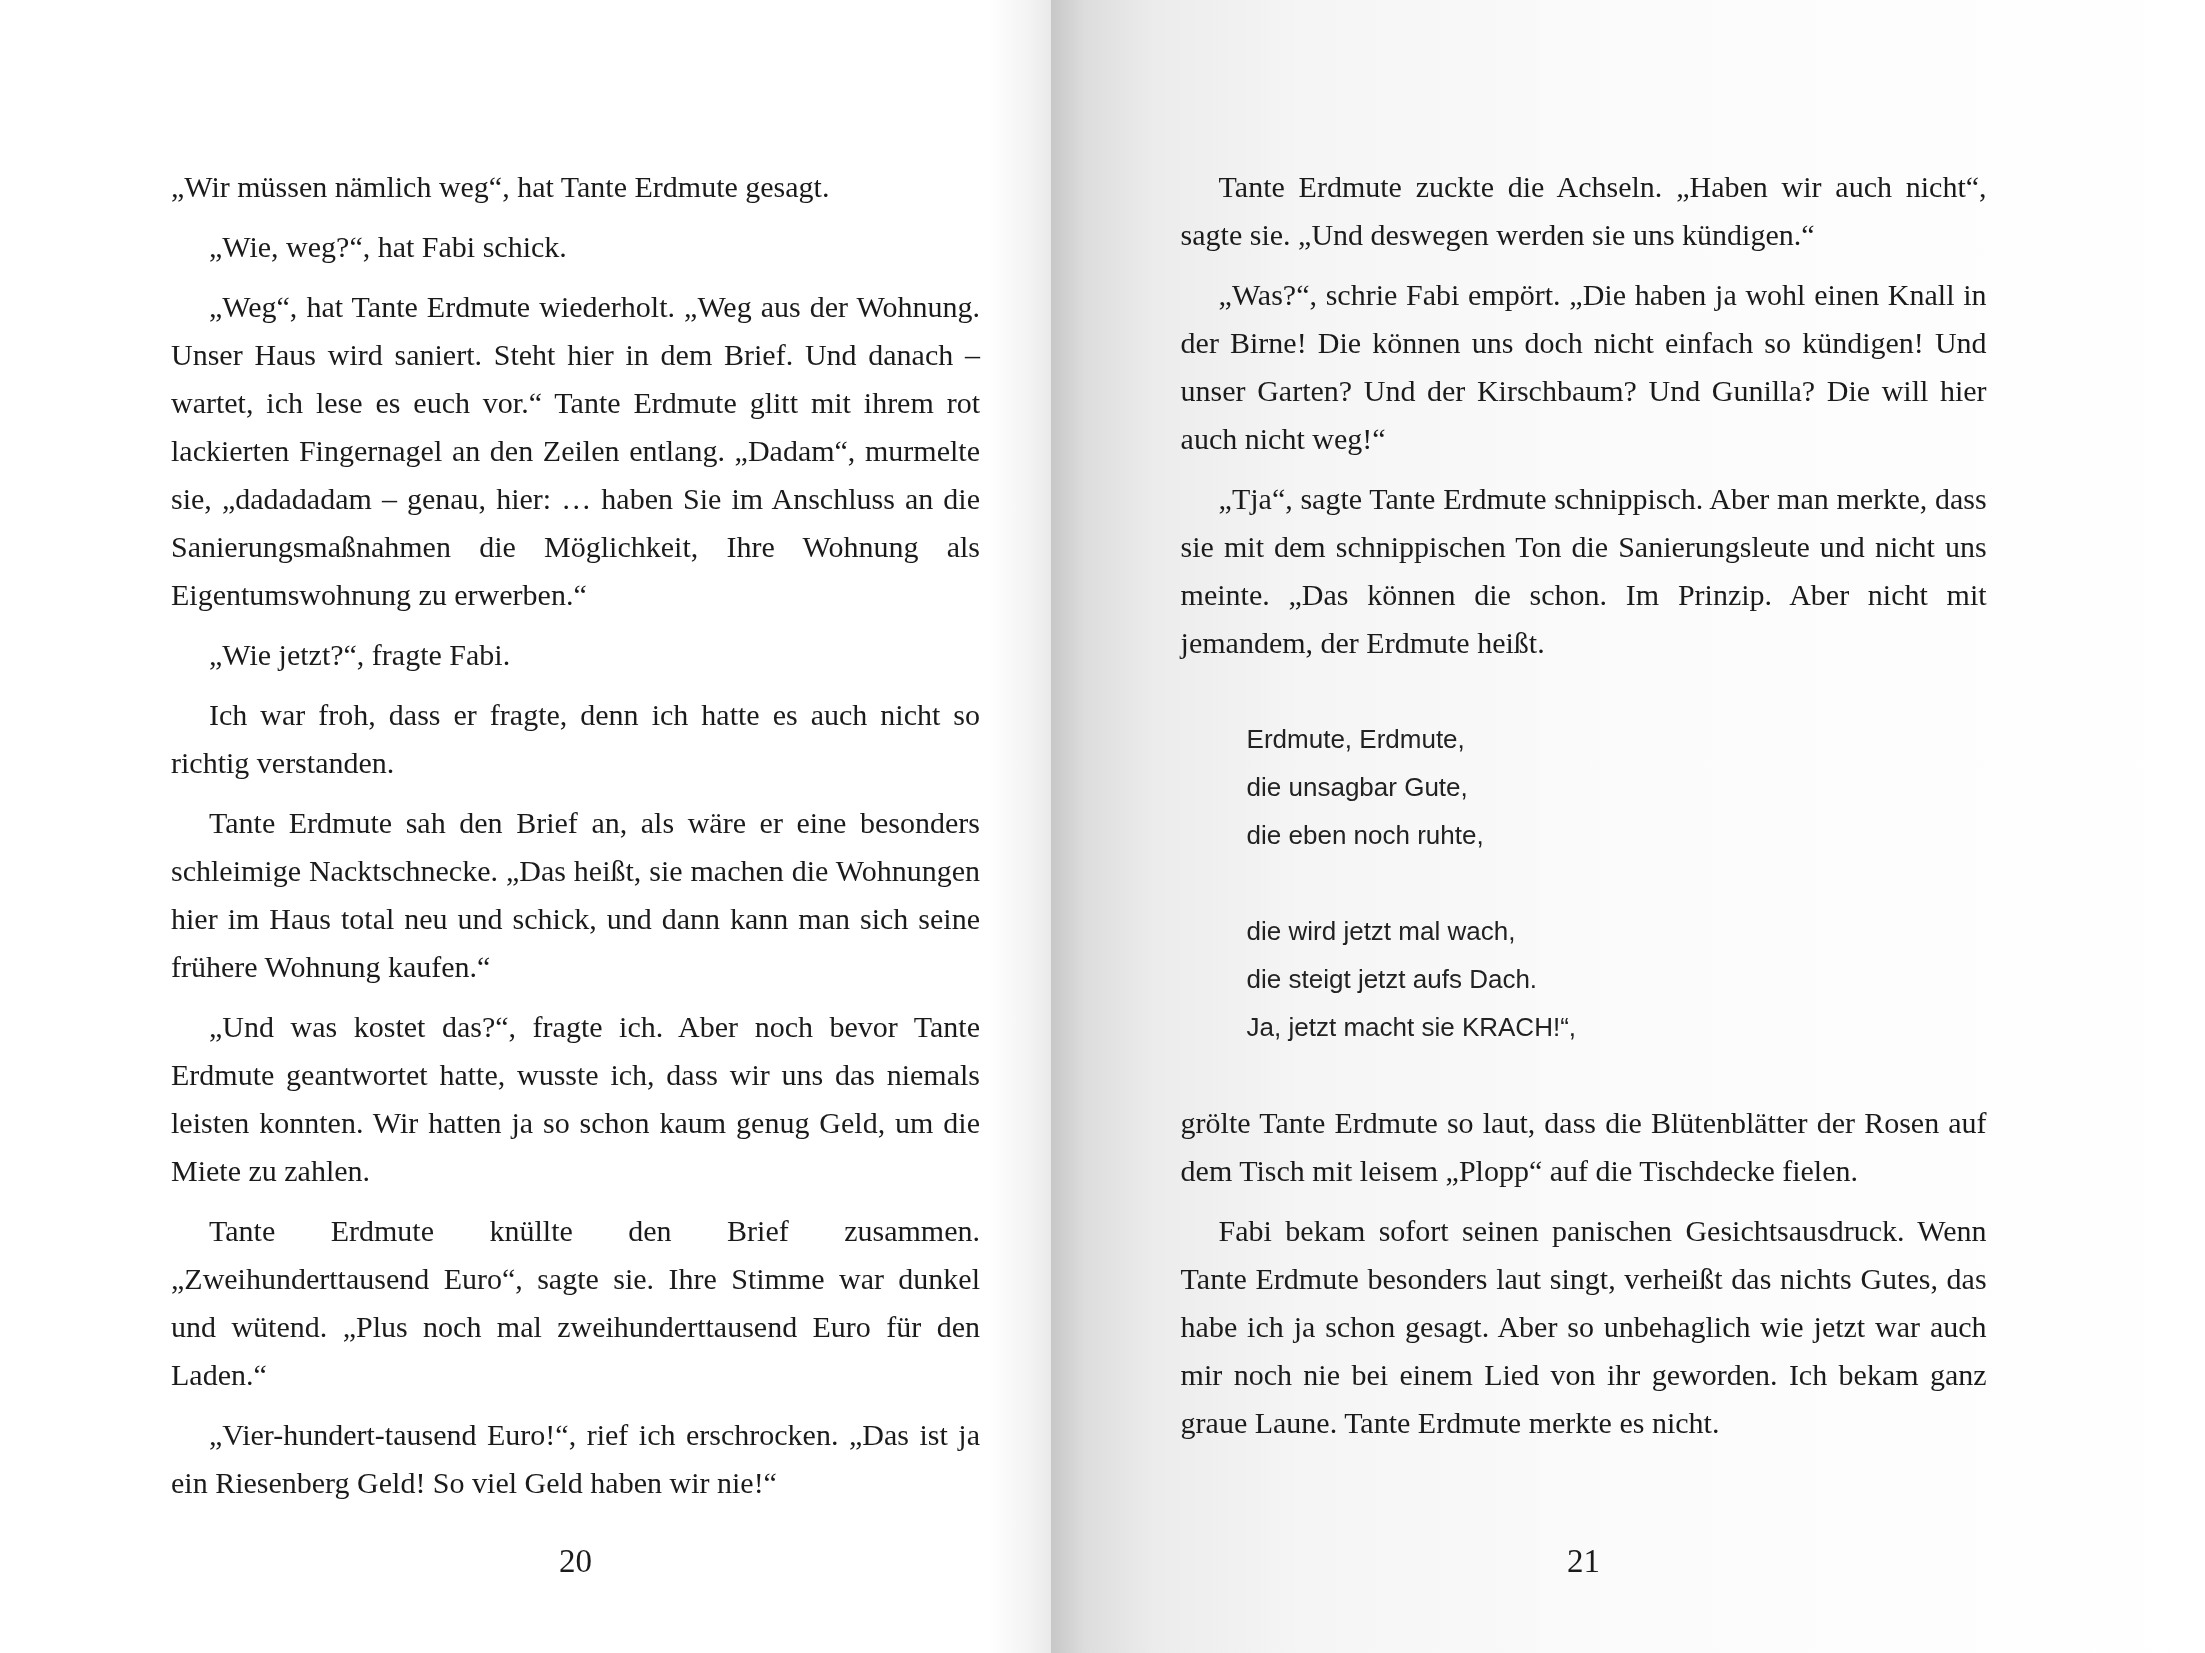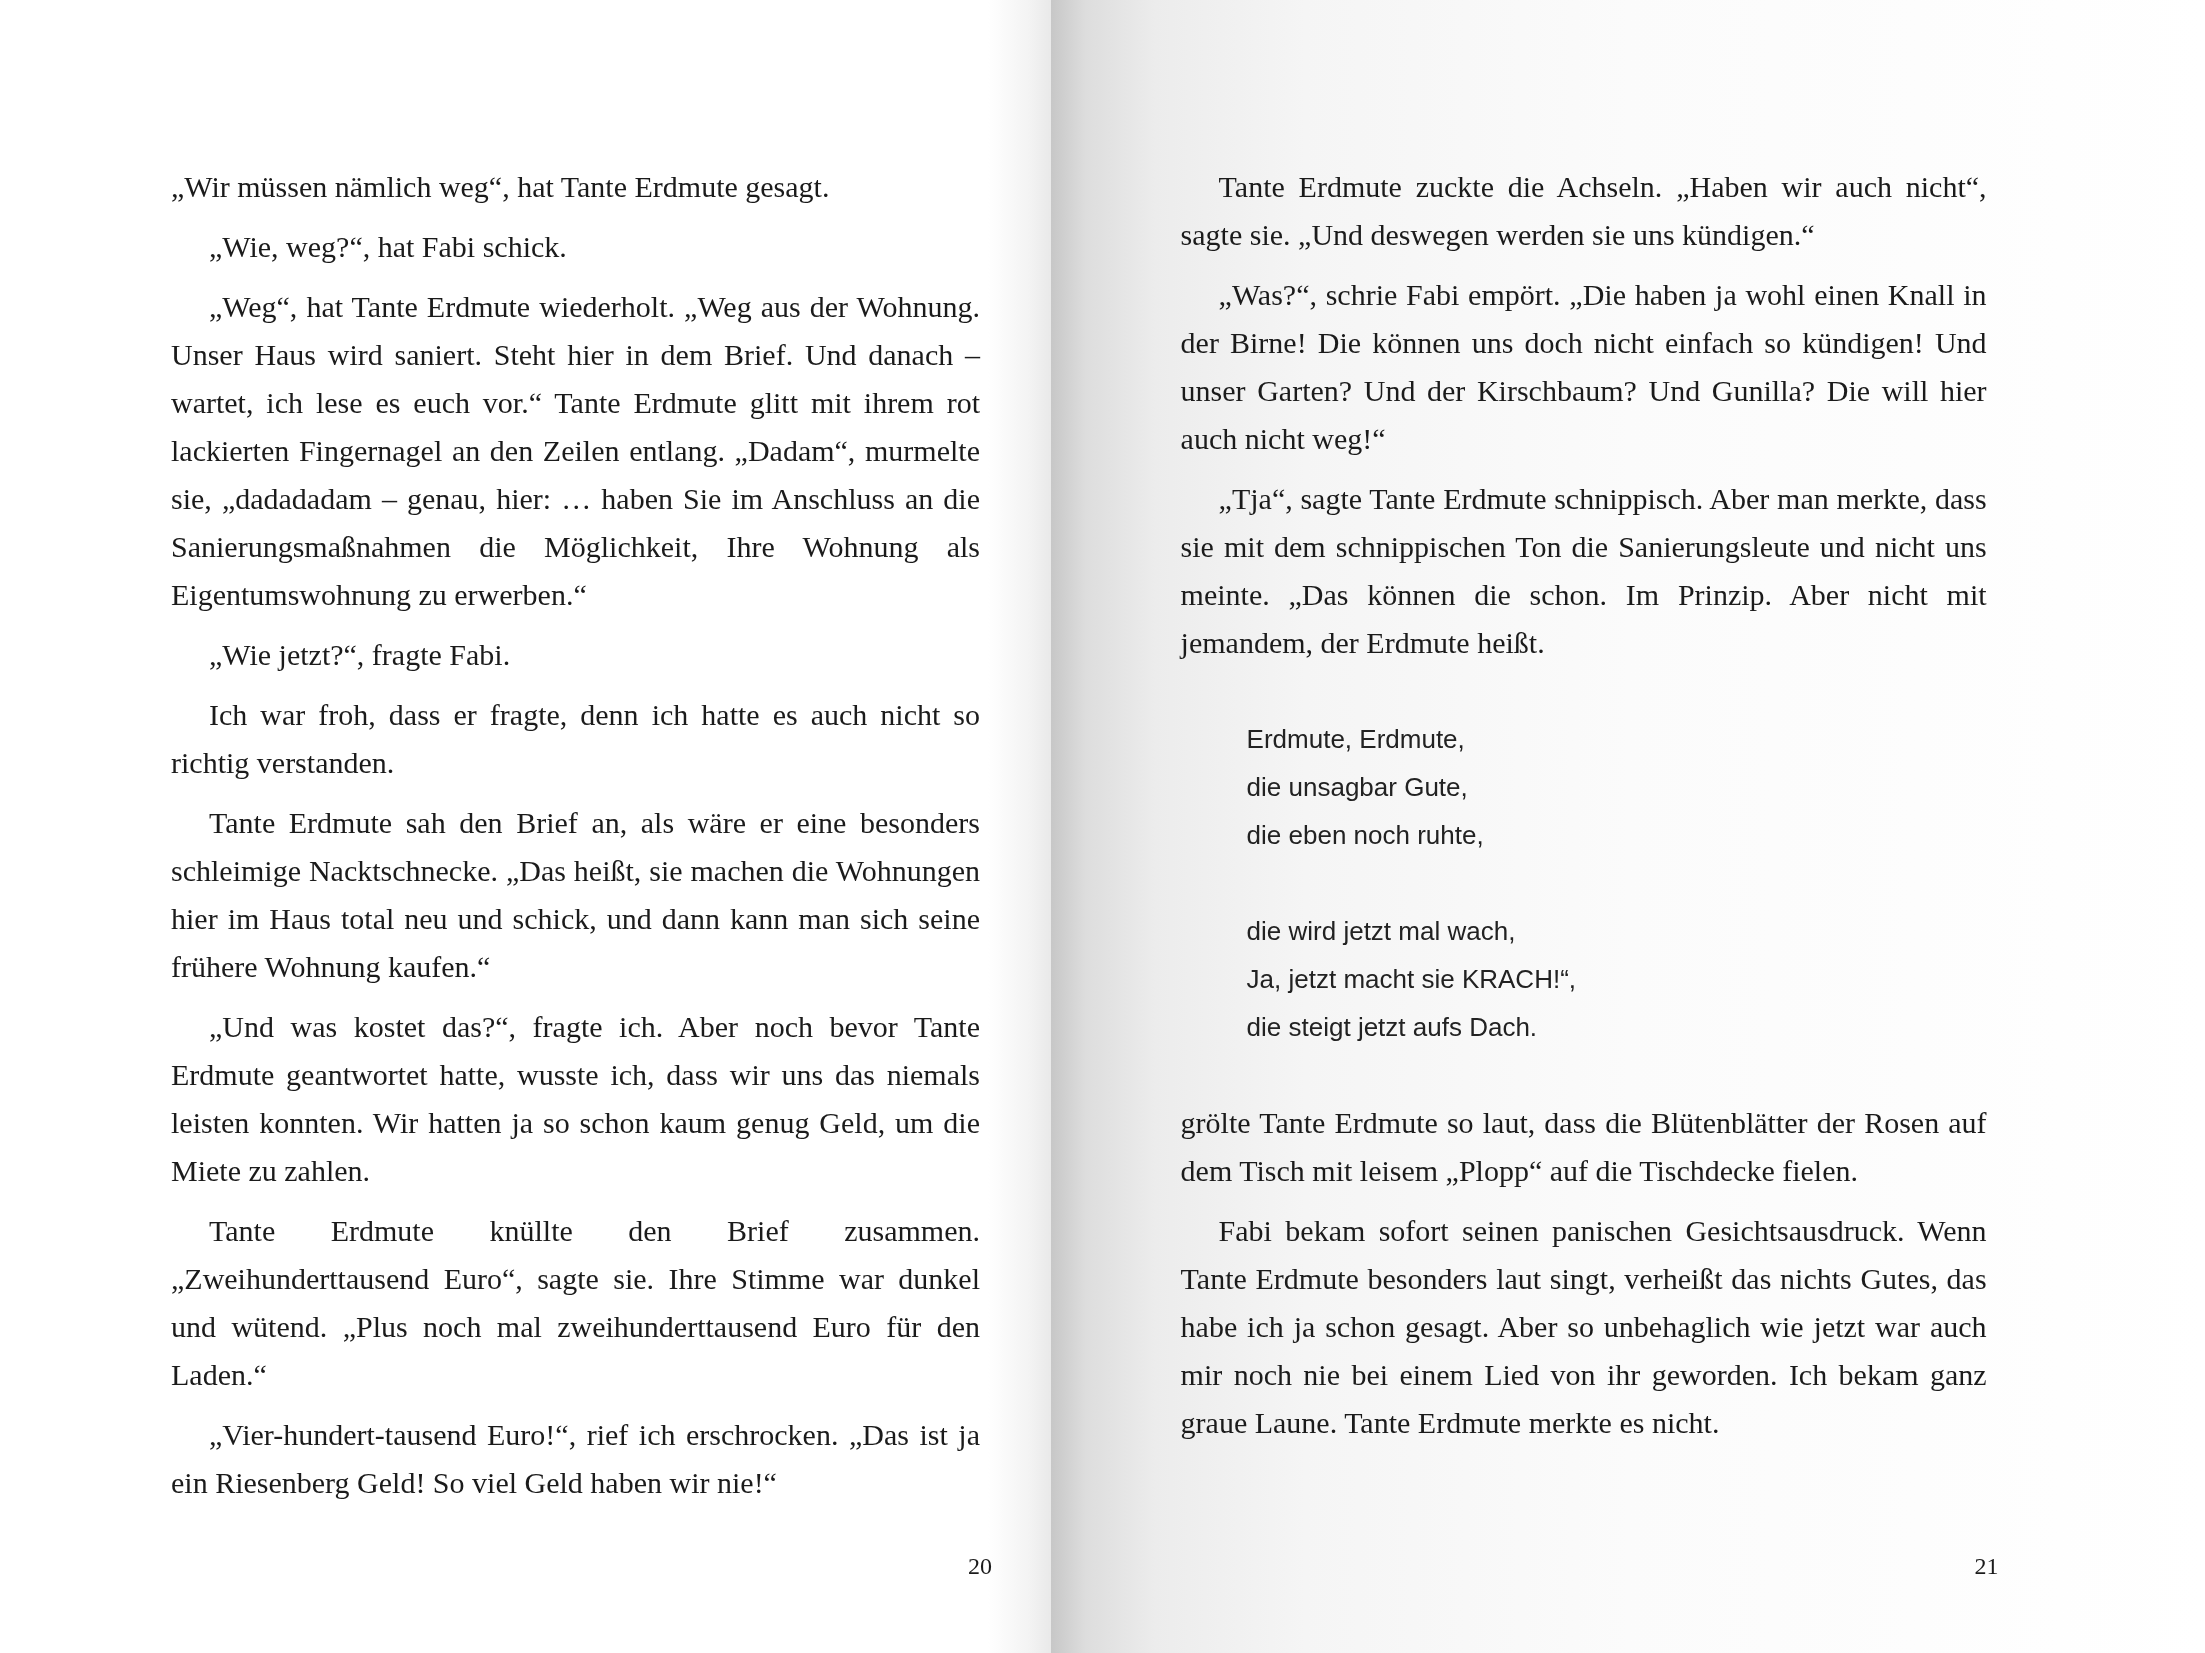--- a/index.html
+++ b/index.html
@@ -47,22 +47,22 @@
     font-size: 26px;
     line-height: 48px;
     text-align: left;
     color: #222222;
   }
   .poem-line { white-space: pre; }
   .poem-gap { height: 48px; }
   .page-number {
     position: absolute;
     bottom: 74px;
-    font-size: 24px;
-    text-align: right;
+    font-size: 33px;
+    text-align: center;
     color: #1b1b1b;
   }
   .page-left .page-number { left: 159px; width: 833px; }
   .page-right .page-number { left: 118px; width: 830px; }
 </style>
 </head>
 <body>
 
 <div class="spread">
 
@@ -86,22 +86,22 @@
       <p class="para indent">Tante Erdmute zuckte die Achseln. „Haben wir auch nicht“, sagte sie. „Und deswegen werden sie uns kündigen.“</p>
       <p class="para indent">„Was?“, schrie Fabi empört. „Die haben ja wohl einen Knall in der Birne! Die können uns doch nicht einfach so kündigen! Und unser Garten? Und der Kirschbaum? Und Gunilla? Die will hier auch nicht weg!“</p>
       <p class="para indent">„Tja“, sagte Tante Erdmute schnippisch. Aber man merkte, dass sie mit dem schnippischen Ton die Sanierungsleute und nicht uns meinte. „Das können die schon. Im Prinzip. Aber nicht mit jemandem, der Erdmute heißt.</p>
 
       <div class="poem">
         <div class="poem-line">Erdmute, Erdmute,</div>
         <div class="poem-line">die unsagbar Gute,</div>
         <div class="poem-line">die eben noch ruhte,</div>
         <div class="poem-gap"></div>
         <div class="poem-line">die wird jetzt mal wach,</div>
+        <div class="poem-line">die steigt jetzt aufs Dach.</div>
         <div class="poem-line">Ja, jetzt macht sie KRACH!“,</div>
-        <div class="poem-line">die steigt jetzt aufs Dach.</div>
       </div>
 
       <p class="para">grölte Tante Erdmute so laut, dass die Blütenblätter der Rosen auf dem Tisch mit leisem „Plopp“ auf die Tischdecke fielen.</p>
       <p class="para indent">Fabi bekam sofort seinen panischen Gesichtsausdruck. Wenn Tante Erdmute besonders laut singt, verheißt das nichts Gutes, das habe ich ja schon gesagt. Aber so unbehaglich wie jetzt war auch mir noch nie bei einem Lied von ihr geworden. Ich bekam ganz graue Laune. Tante Erdmute merkte es nicht.</p>
     </div>
     <div class="page-number">21</div>
   </div>
 
 </div>
 

